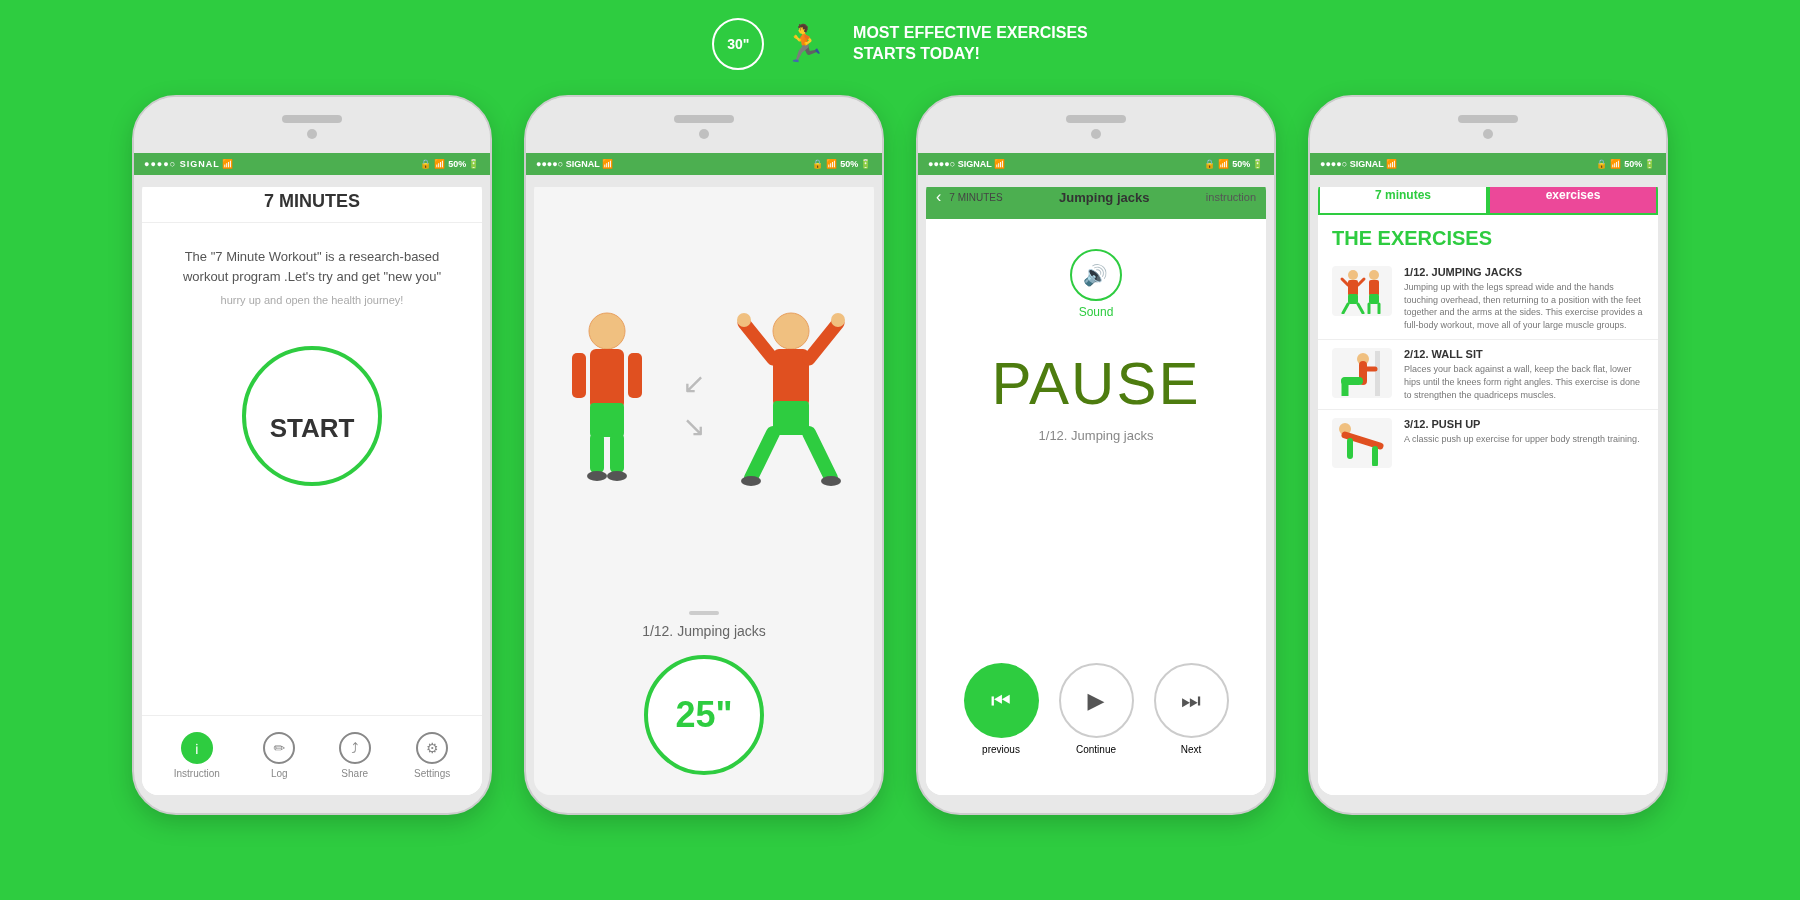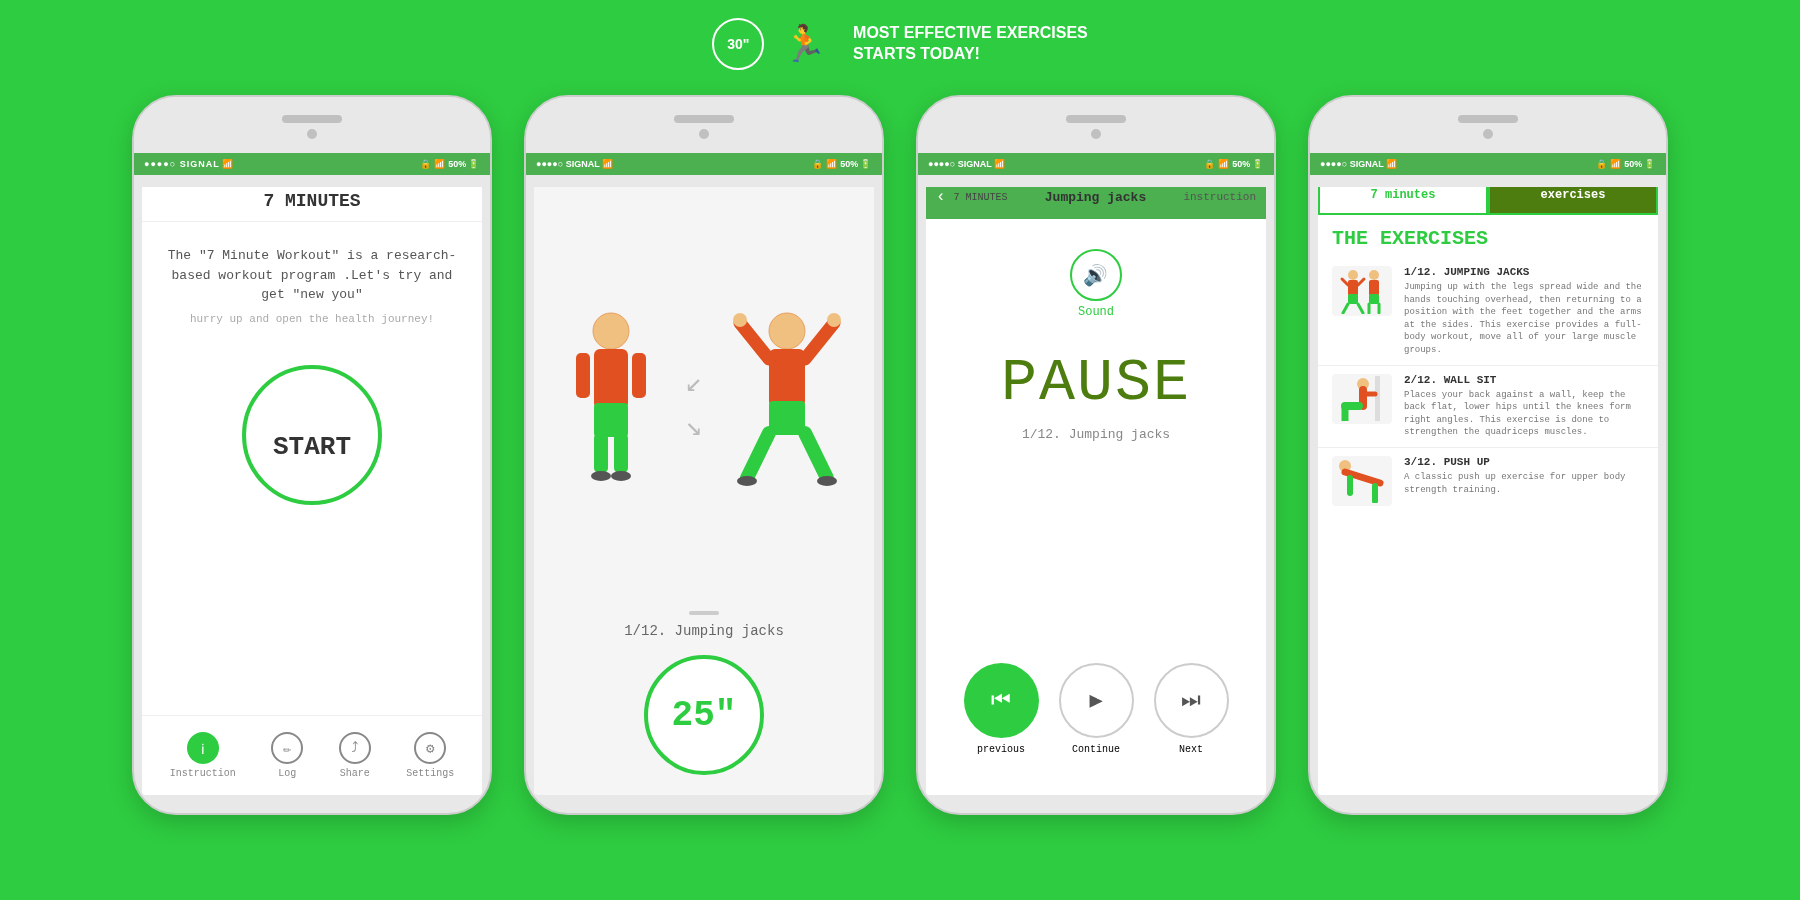--- a/index.html
+++ b/index.html
@@ -126,23 +126,22 @@
     .signal-dots { letter-spacing: 1px; }
 
     
     .phone-screen {
       position: absolute;
       top: 78px;
       left: 8px;
       right: 8px;
       bottom: 18px;
       background: white;
-      border-radius: 4px;
+      border-radius: 16px;
       overflow: hidden;
-      font-family: Liberation Mono, monospace;
     }
 
     
     .p1-title {
       text-align: center;
       font-size: 18px;
       font-weight: bold;
       color: #333;
       padding: 16px 0 10px 0;
       border-bottom: 1px solid #eee;
@@ -352,21 +351,21 @@
       font-size: 12px;
       font-weight: bold;
       cursor: pointer;
       border: 2px solid #2ecc40;
     }
     .p4-tab.active {
       background: white;
       color: #2ecc40;
     }
     .p4-tab.inactive {
-      background: #4d7c0f;
+      background: #ec4899;
       color: white;
     }
     .p4-exercises-title {
       font-size: 20px;
       font-weight: 900;
       color: #2ecc40;
       padding: 12px 14px 8px;
     }
     .exercise-item {
       display: flex;

